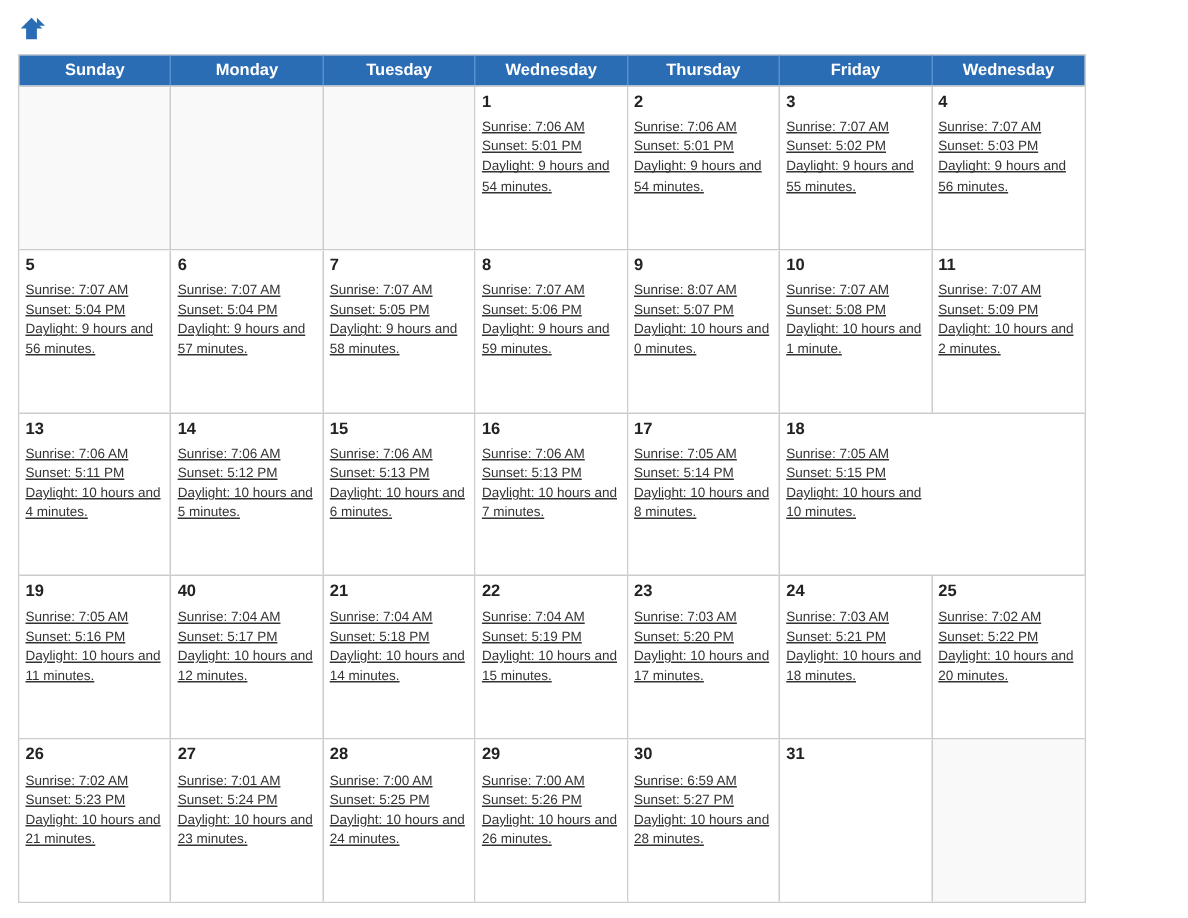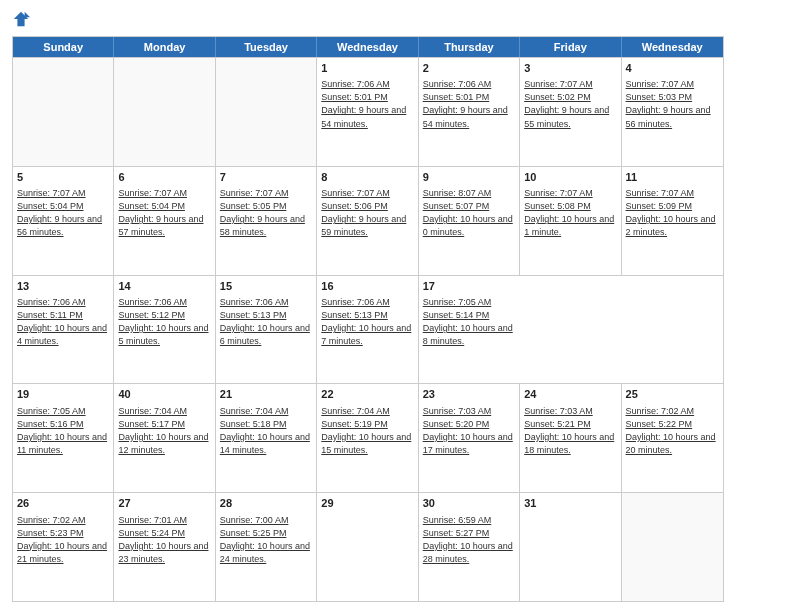--- a/index.html
+++ b/index.html
@@ -245,20 +245,27 @@
 Daylight: 10 hours
 and 7 minutes.</div>
           </div>
           <div class="cal-cell">
             <span class="day-num">17</span>
             <div class="sun-info">Sunrise: 7:05 AM
 Sunset: 5:14 PM
 Daylight: 10 hours
 and 8 minutes.</div>
           </div>
+          <div class="cal-cell">
+            <span class="day-num">18</span>
+            <div class="sun-info">Sunrise: 7:05 AM
+Sunset: 5:15 PM
+Daylight: 10 hours
+and 10 minutes.</div>
+          </div>
         </div>
         <div class="cal-week">
           <div class="cal-cell">
             <span class="day-num">19</span>
             <div class="sun-info">Sunrise: 7:05 AM
 Sunset: 5:16 PM
 Daylight: 10 hours
 and 11 minutes.</div>
           </div>
           <div class="cal-cell">
@@ -321,20 +328,24 @@
           </div>
           <div class="cal-cell">
             <span class="day-num">28</span>
             <div class="sun-info">Sunrise: 7:00 AM
 Sunset: 5:25 PM
 Daylight: 10 hours
 and 24 minutes.</div>
           </div>
           <div class="cal-cell">
             <span class="day-num">29</span>
+            <div class="sun-info">Sunrise: 7:00 AM
+Sunset: 5:26 PM
+Daylight: 10 hours
+and 26 minutes.</div>
           </div>
           <div class="cal-cell">
             <span class="day-num">30</span>
             <div class="sun-info">Sunrise: 6:59 AM
 Sunset: 5:27 PM
 Daylight: 10 hours
 and 28 minutes.</div>
           </div>
           <div class="cal-cell">
             <span class="day-num">31</span>

